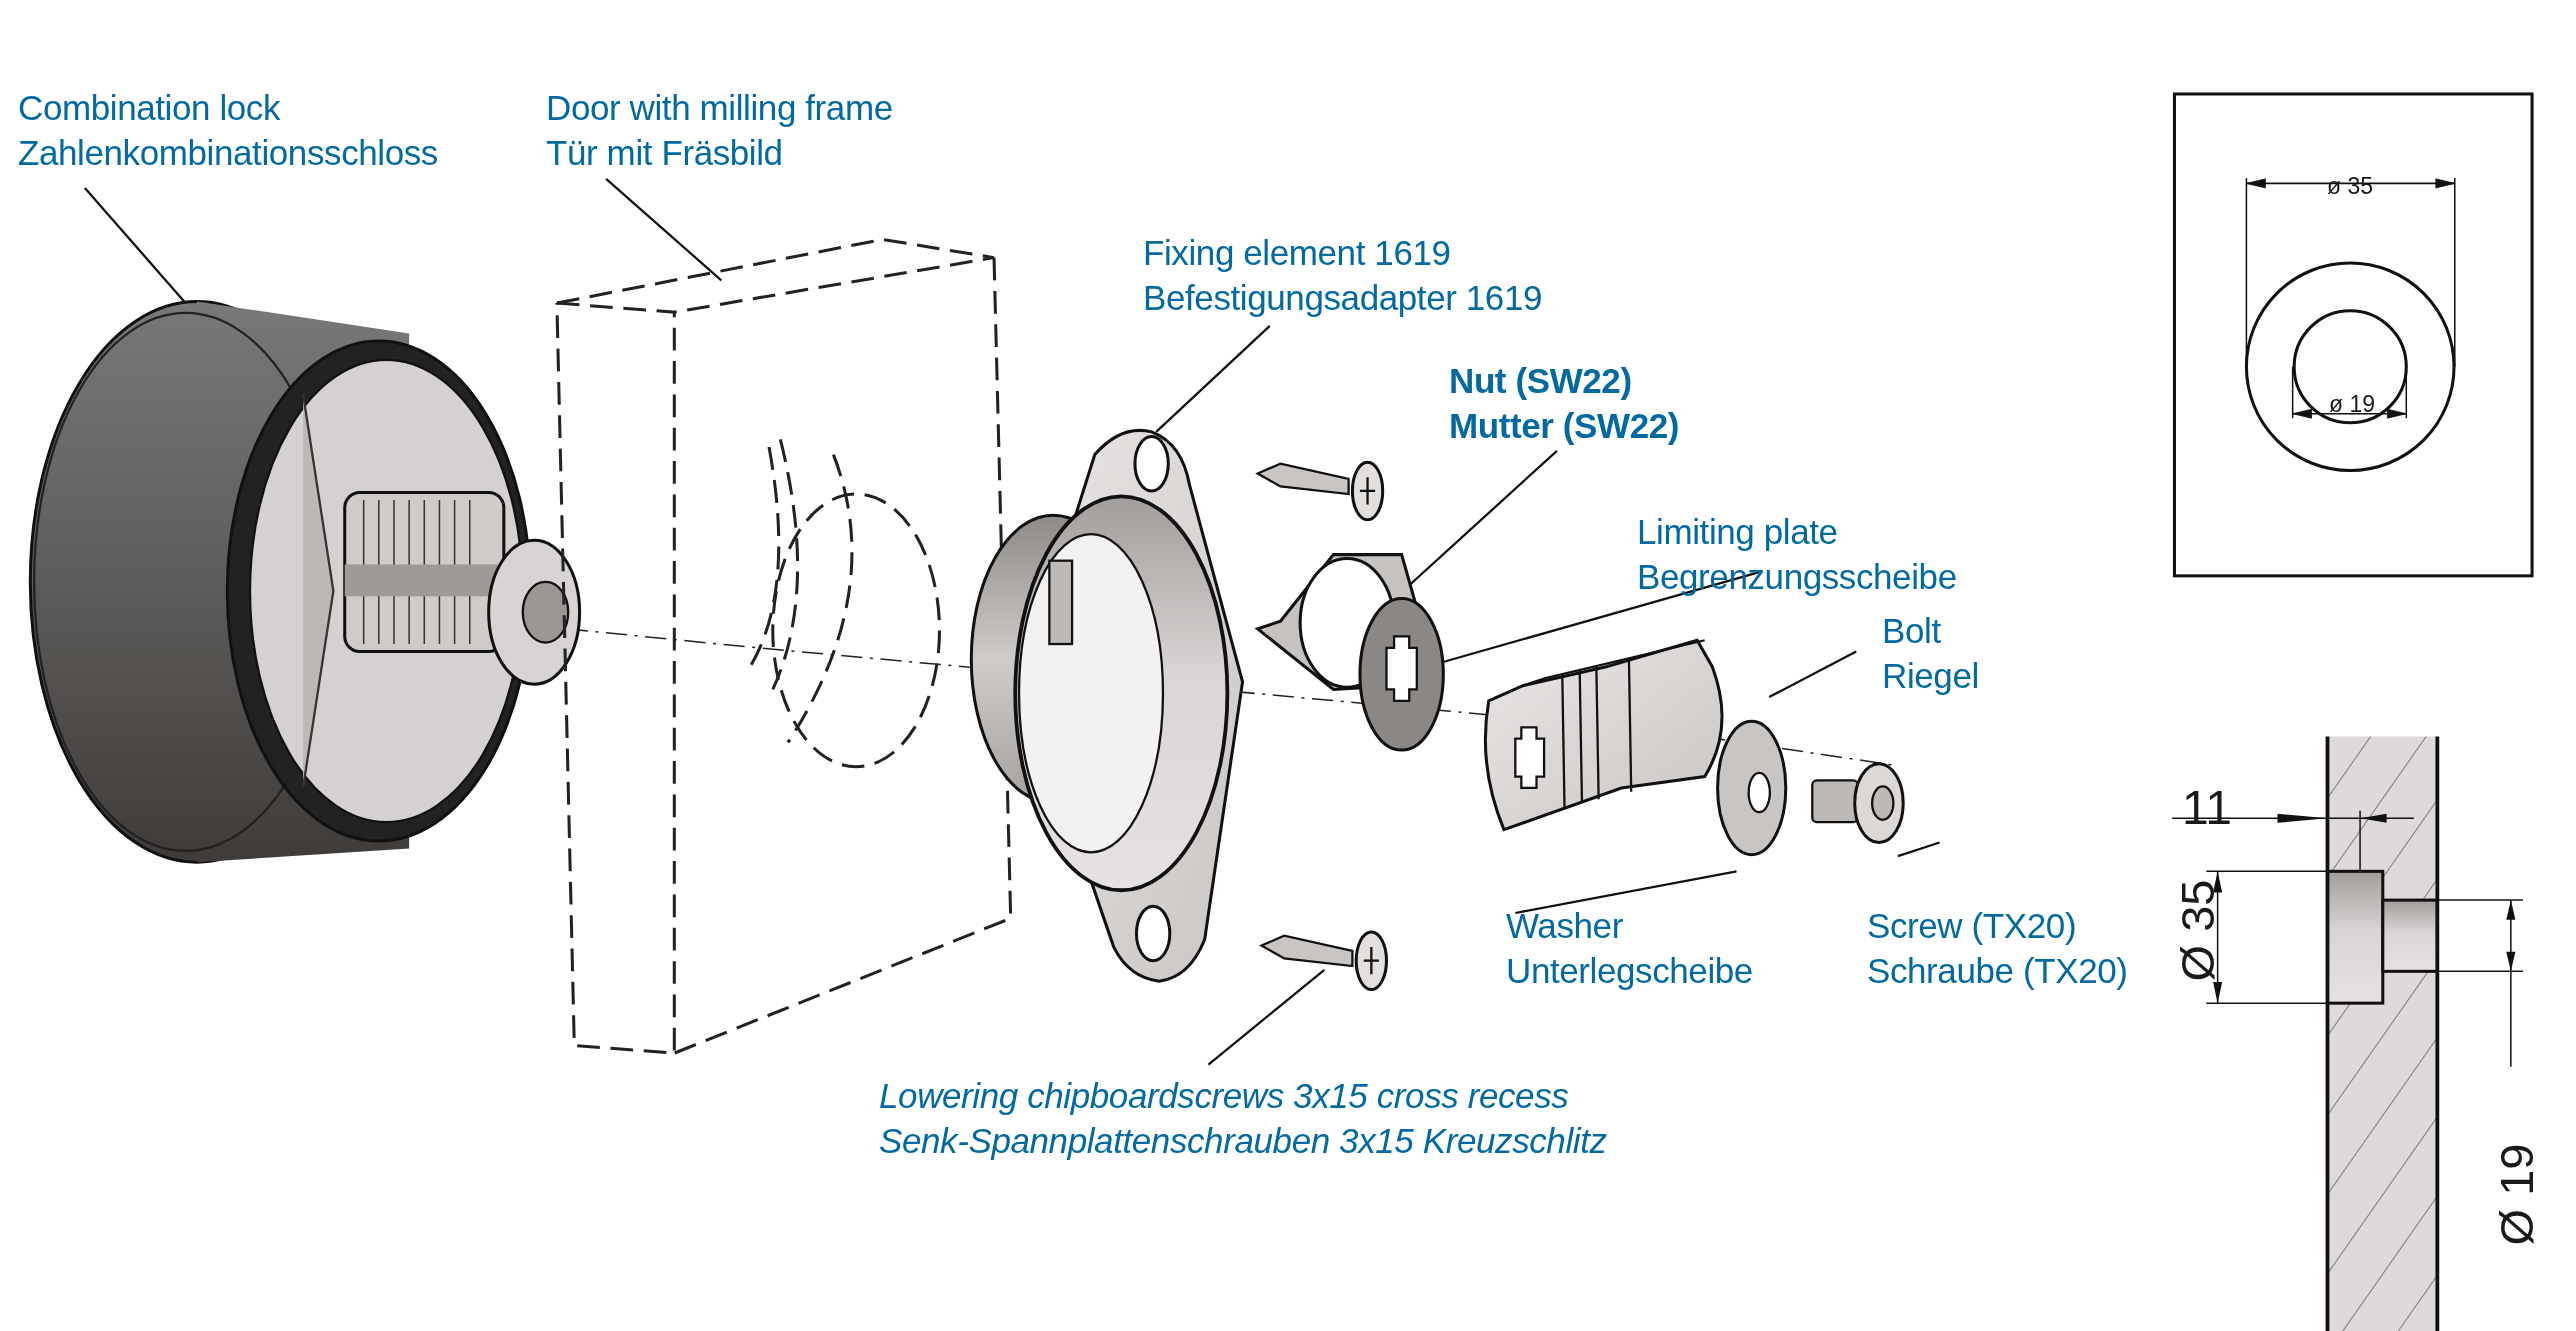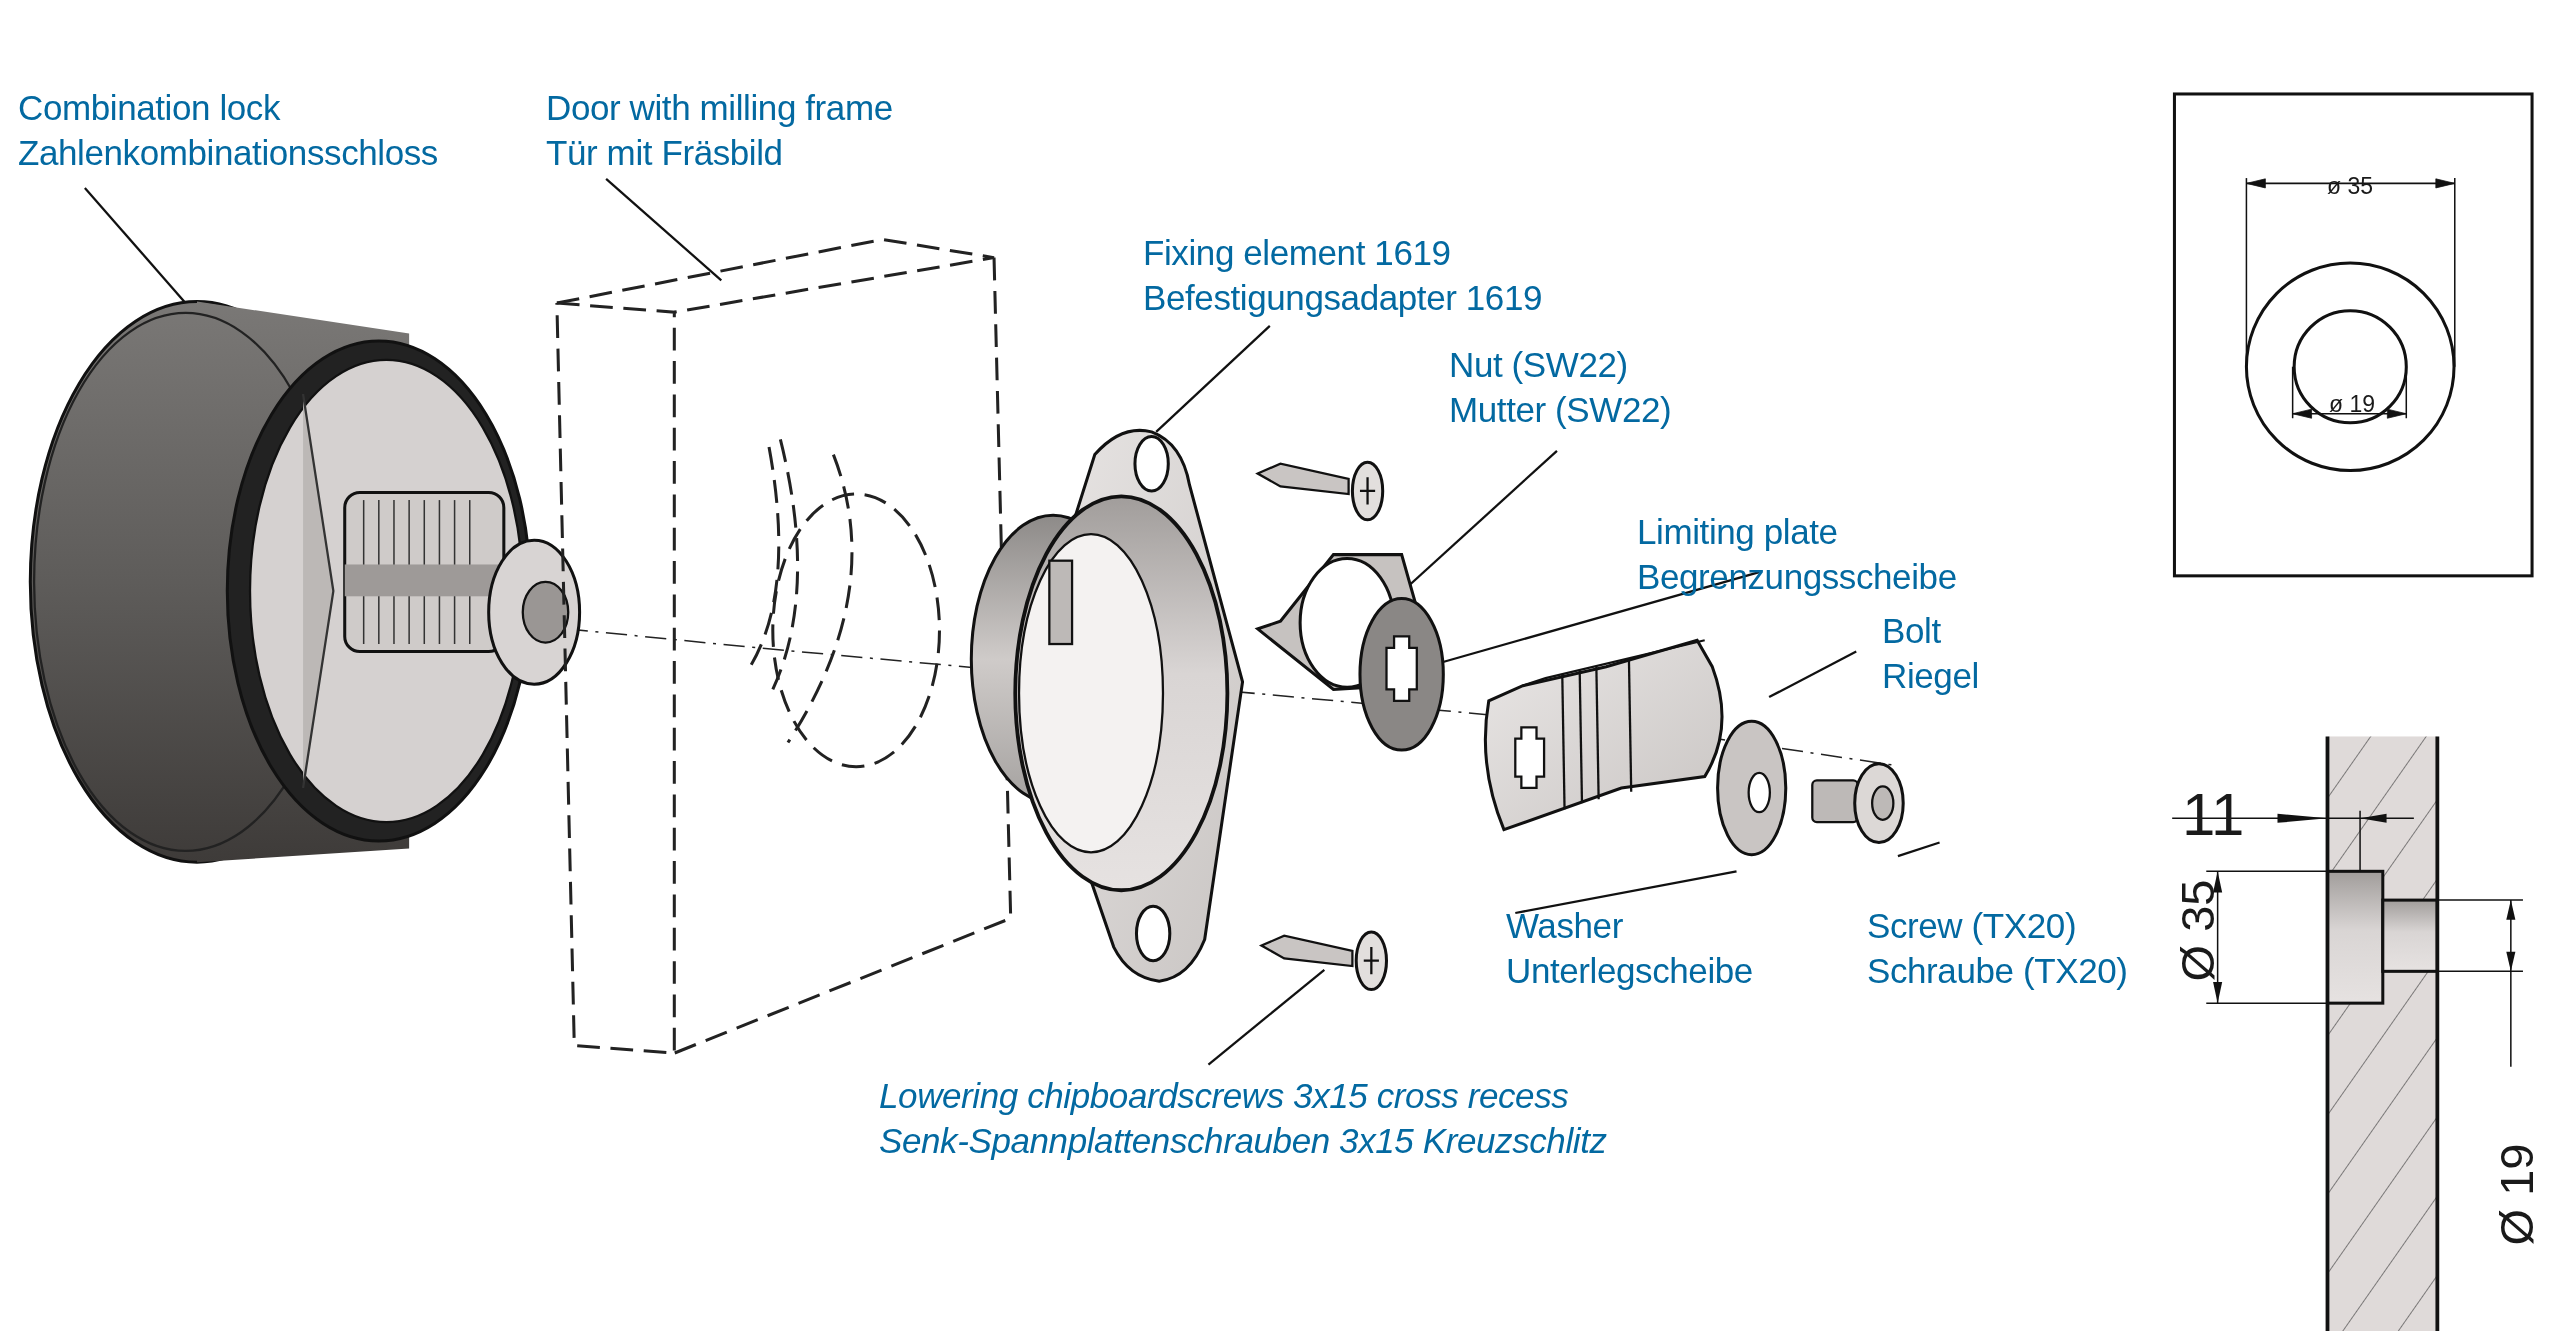--- a/index.html
+++ b/index.html
@@ -190,21 +190,21 @@
   <span>Zahlenkombinationsschloss</span>
 </div>
 <div class="lbl" style="left:539px;top:85px;margin-left:7px;">
   <span>Door with milling frame</span>
   <span>Tür mit Fräsbild</span>
 </div>
 <div class="lbl" style="left:1143px;top:230px;">
   <span>Fixing element 1619</span>
   <span>Befestigungsadapter 1619</span>
 </div>
-<div class="lbl" style="left:1449px;top:342px;">
+<div class="lbl" style="left:1449px;top:358px;font-weight:bold;">
   <span>Nut (SW22)</span>
   <span>Mutter (SW22)</span>
 </div>
 <div class="lbl" style="left:1637px;top:482px;margin-top:27px;">
   <span>Limiting plate</span>
   <span>Begrenzungsscheibe</span>
 </div>
 <div class="lbl" style="left:1882px;top:608px;">
   <span>Bolt</span>
   <span>Riegel</span>
@@ -218,16 +218,16 @@
   <span>Schraube (TX20)</span>
 </div>
 <div class="lbl" style="left:879px;top:1073px;font-style:italic;">
   <span>Lowering chipboardscrews 3x15 cross recess</span>
   <span>Senk-Spannplattenschrauben 3x15 Kreuzschlitz</span>
 </div>
 
 <div class="dim" style="left:2327px;top:173px;">ø 35</div>
 <div class="dim" style="left:2329px;top:391px;">ø 19</div>
 
-<div class="dim-big" style="left:2182px;top:780px;font-size:60px;">11</div>
+<div class="dim-big" style="left:2182px;top:780px;font-size:48px;">11</div>
 <div class="dim-big rot" style="left:2121px;top:903px;width:152px;text-align:center;font-size:47px;">Ø 35</div>
 <div class="dim-big rot" style="left:2440px;top:1167px;width:152px;text-align:center;font-size:47px;">Ø 19</div>
 
 
 </body></html>

